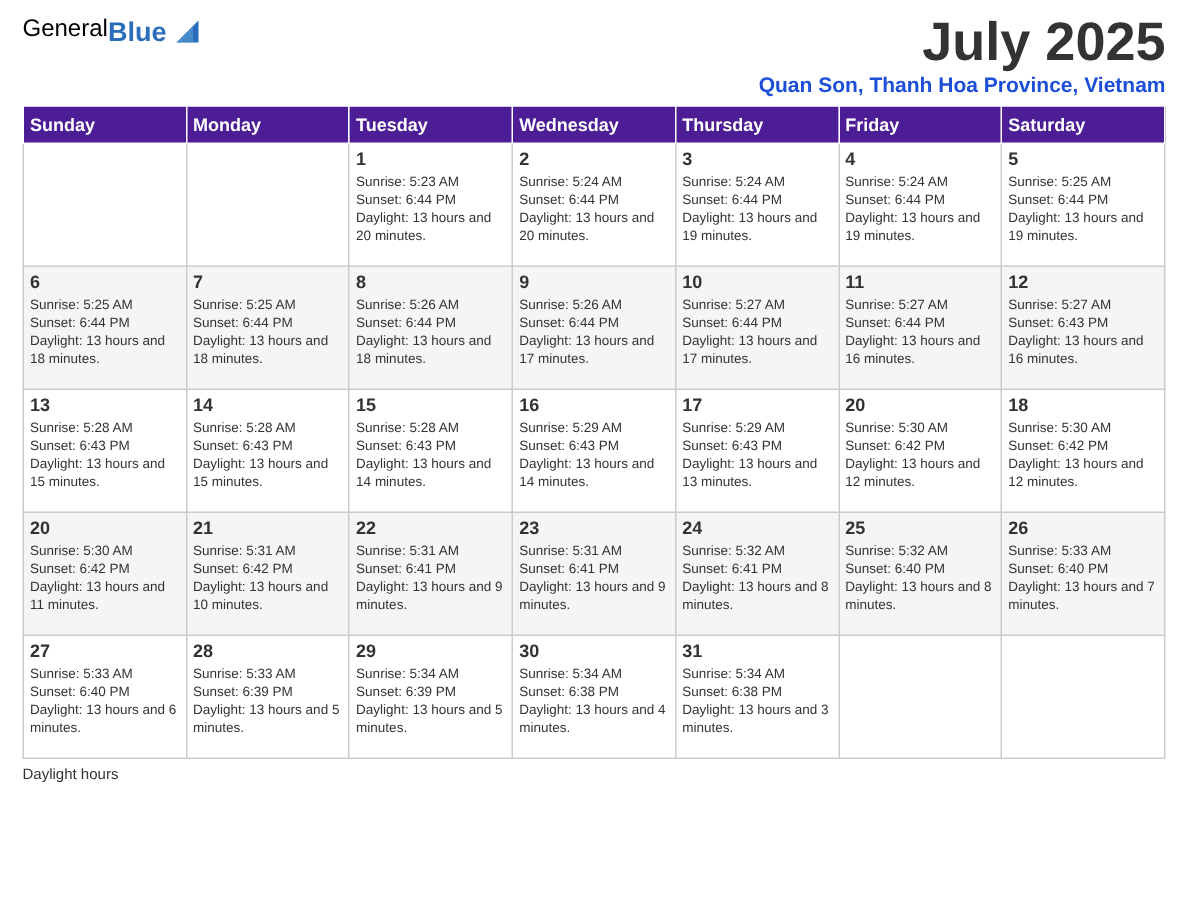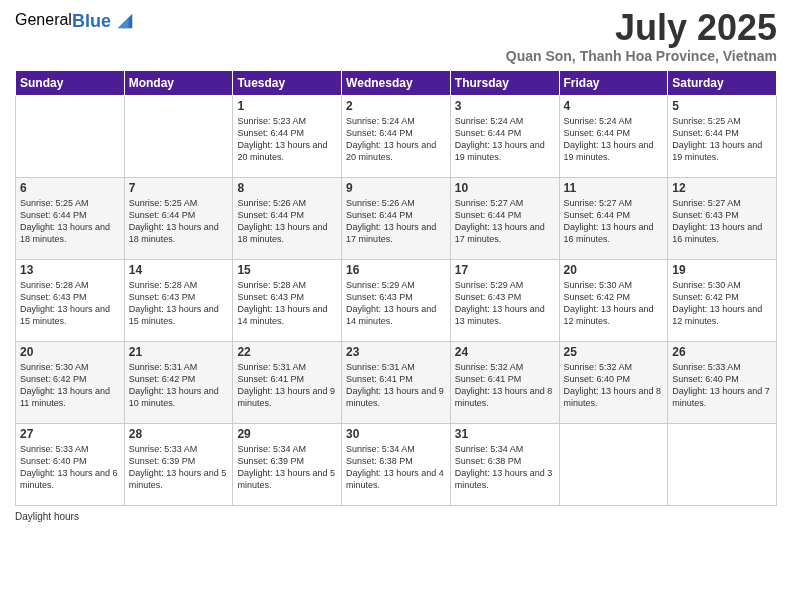--- a/index.html
+++ b/index.html
@@ -45,21 +45,21 @@
       text-align: right;
     }
     .month-title {
       font-size: 36px;
       font-weight: bold;
       color: #333;
       line-height: 1;
     }
     .location-title {
       font-size: 14px;
-      color: #737373;
+      color: #1d4ed8;
       font-weight: bold;
       margin-top: 2px;
     }
     .calendar {
       width: 100%;
       border-collapse: collapse;
       table-layout: fixed;
     }
     .calendar th {
       background: #4c1d95;
@@ -289,21 +289,21 @@
         </td>
           <td>
           <span class="day-num">20</span>
           <div class="cell-content">
             <span>Sunrise: 5:30 AM</span><br>
             <span>Sunset: 6:42 PM</span><br>
             <span>Daylight: 13 hours and 12 minutes.</span>
           </div>
         </td>
           <td>
-          <span class="day-num">19</span>
+          <span class="day-num">18</span>
           <div class="cell-content">
             <span>Sunrise: 5:30 AM</span><br>
             <span>Sunset: 6:42 PM</span><br>
             <span>Daylight: 13 hours and 12 minutes.</span>
           </div>
         </td>
         </tr>
         <tr>
           <td>
           <span class="day-num">20</span>

